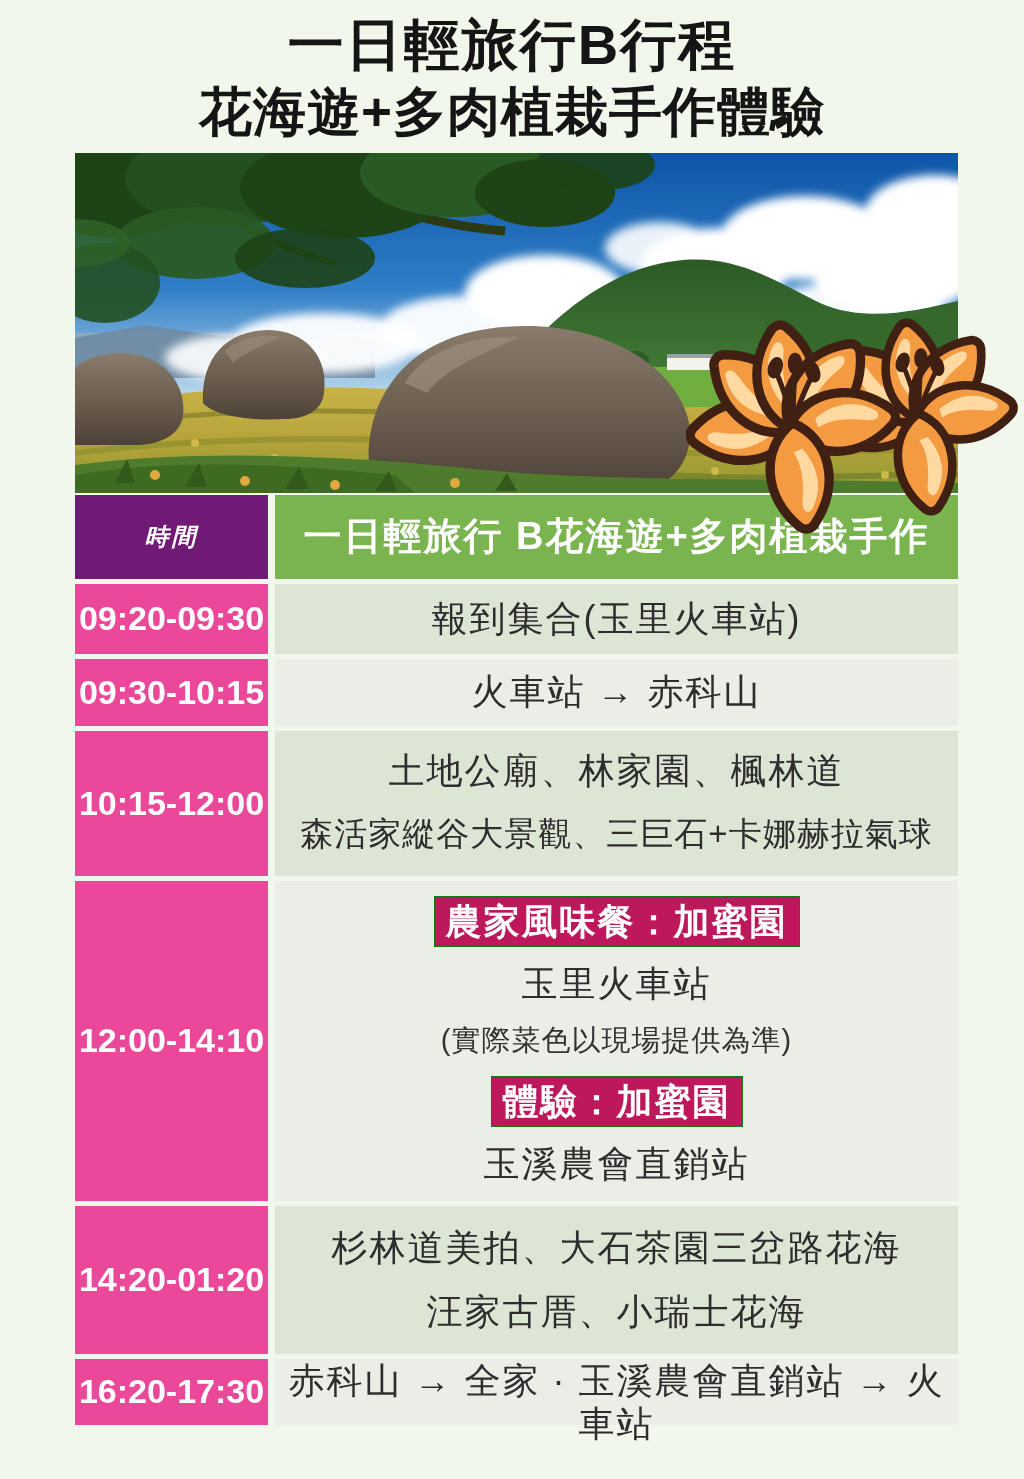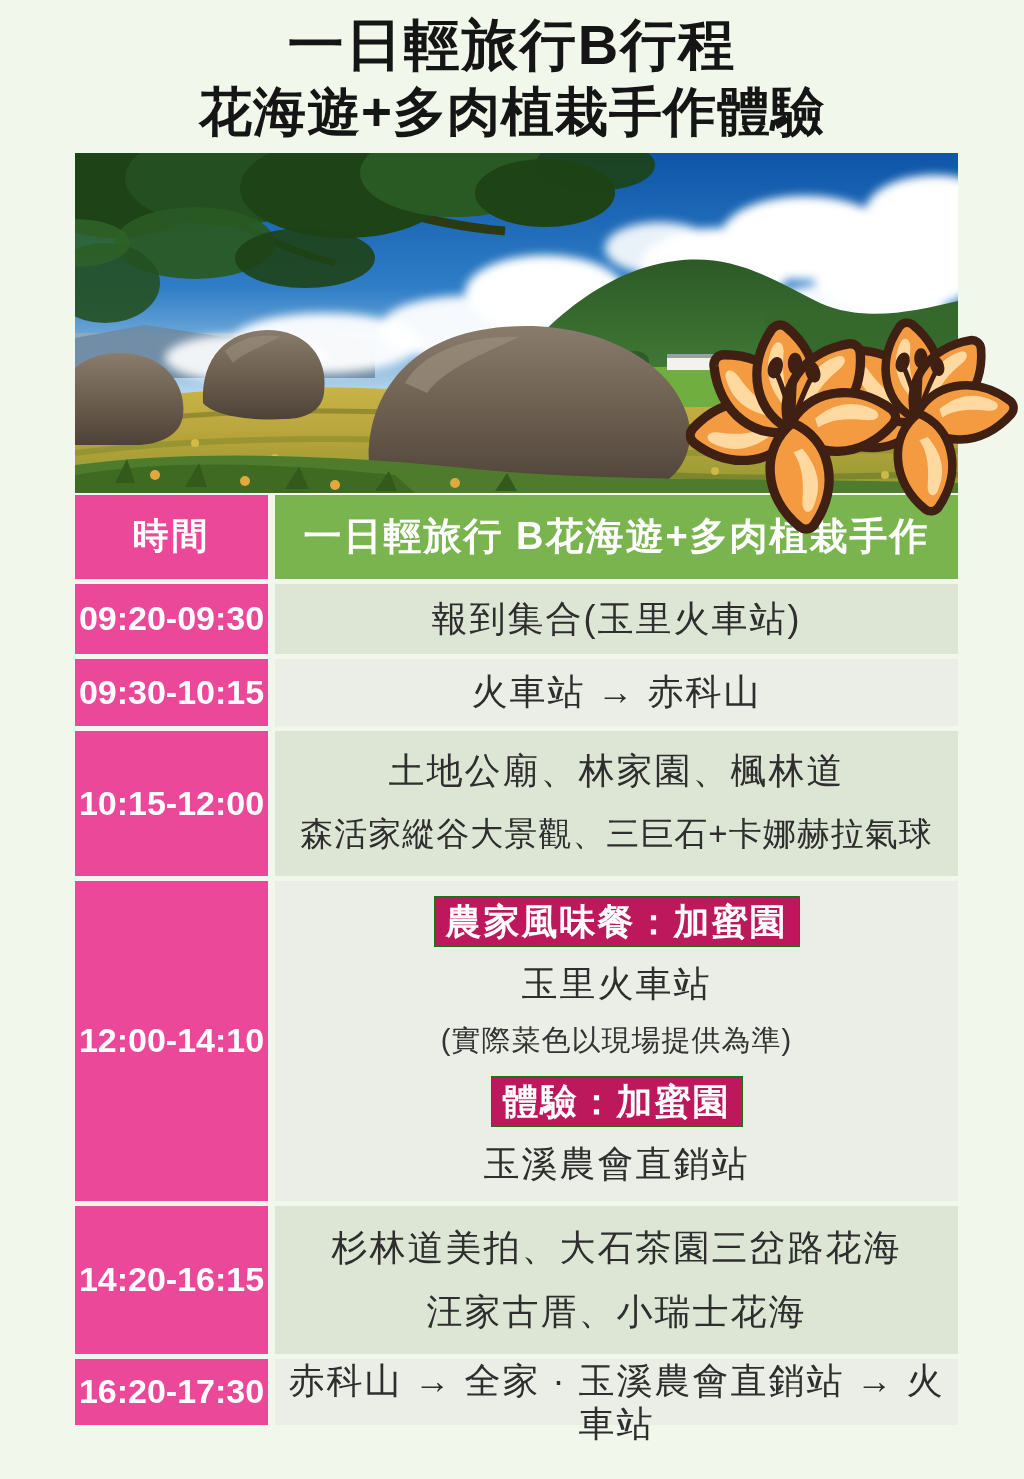--- a/index.html
+++ b/index.html
@@ -24,21 +24,21 @@
   }
 
   .schedule{ margin-top:2px; }
   .t-row{ display:flex; column-gap:7px; margin-top:5px; }
   .t-row.header-row{ margin-top:0; }
   .cell-time{
     flex:0 0 193px; background:#ec4899; color:#ffffff;
     display:flex; align-items:center; justify-content:center;
     font-size:34px; font-weight:600; letter-spacing:0px;
   }
-  .header-row .cell-time{ background:#ec4899; font-size:36px; font-weight:700; letter-spacing:3px;}
+  .header-row .cell-time{ background:#701a75; font-size:24px; font-weight:700; letter-spacing:3px;font-style:italic;}
   .cell-content{
     flex:1 1 auto; color:#2e2e2e;
     display:flex; flex-direction:column; align-items:center; justify-content:space-evenly;
     text-align:center;
   }
   .header-row .cell-content{ background:#79b44e; color:#ffffff; font-size:38px; font-weight:700; letter-spacing:2px; }
   .bg-dark{ background:#dde5d4; }
   .bg-light{ background:#eaeee6; }
   .line-text{ font-size:36px; letter-spacing:2px; line-height:1.2; }
   .line-subtext{ font-size:33px; letter-spacing:1px; }
@@ -242,21 +242,21 @@
       <div class="cell-content bg-light">
         <div class="line-badge">農家風味餐：加蜜園</div>
         <div class="line-text">玉里火車站</div>
         <div class="line-note">(實際菜色以現場提供為準)</div>
         <div class="line-badge">體驗：加蜜園</div>
         <div class="line-text">玉溪農會直銷站</div>
       </div>
     </div>
 
     <div class="t-row h-r5">
-      <div class="cell-time">14:20-16:15</div>
+      <div class="cell-time">14:20-01:20</div>
       <div class="cell-content bg-dark">
         <div class="line-text">杉林道美拍、大石茶園三岔路花海</div>
         <div class="line-text">汪家古厝、小瑞士花海</div>
       </div>
     </div>
 
     <div class="t-row h-r6">
       <div class="cell-time">16:20-17:30</div>
       <div class="cell-content bg-light">
         <div class="line-text">赤科山 → 全家 · 玉溪農會直銷站 → 火車站</div>

